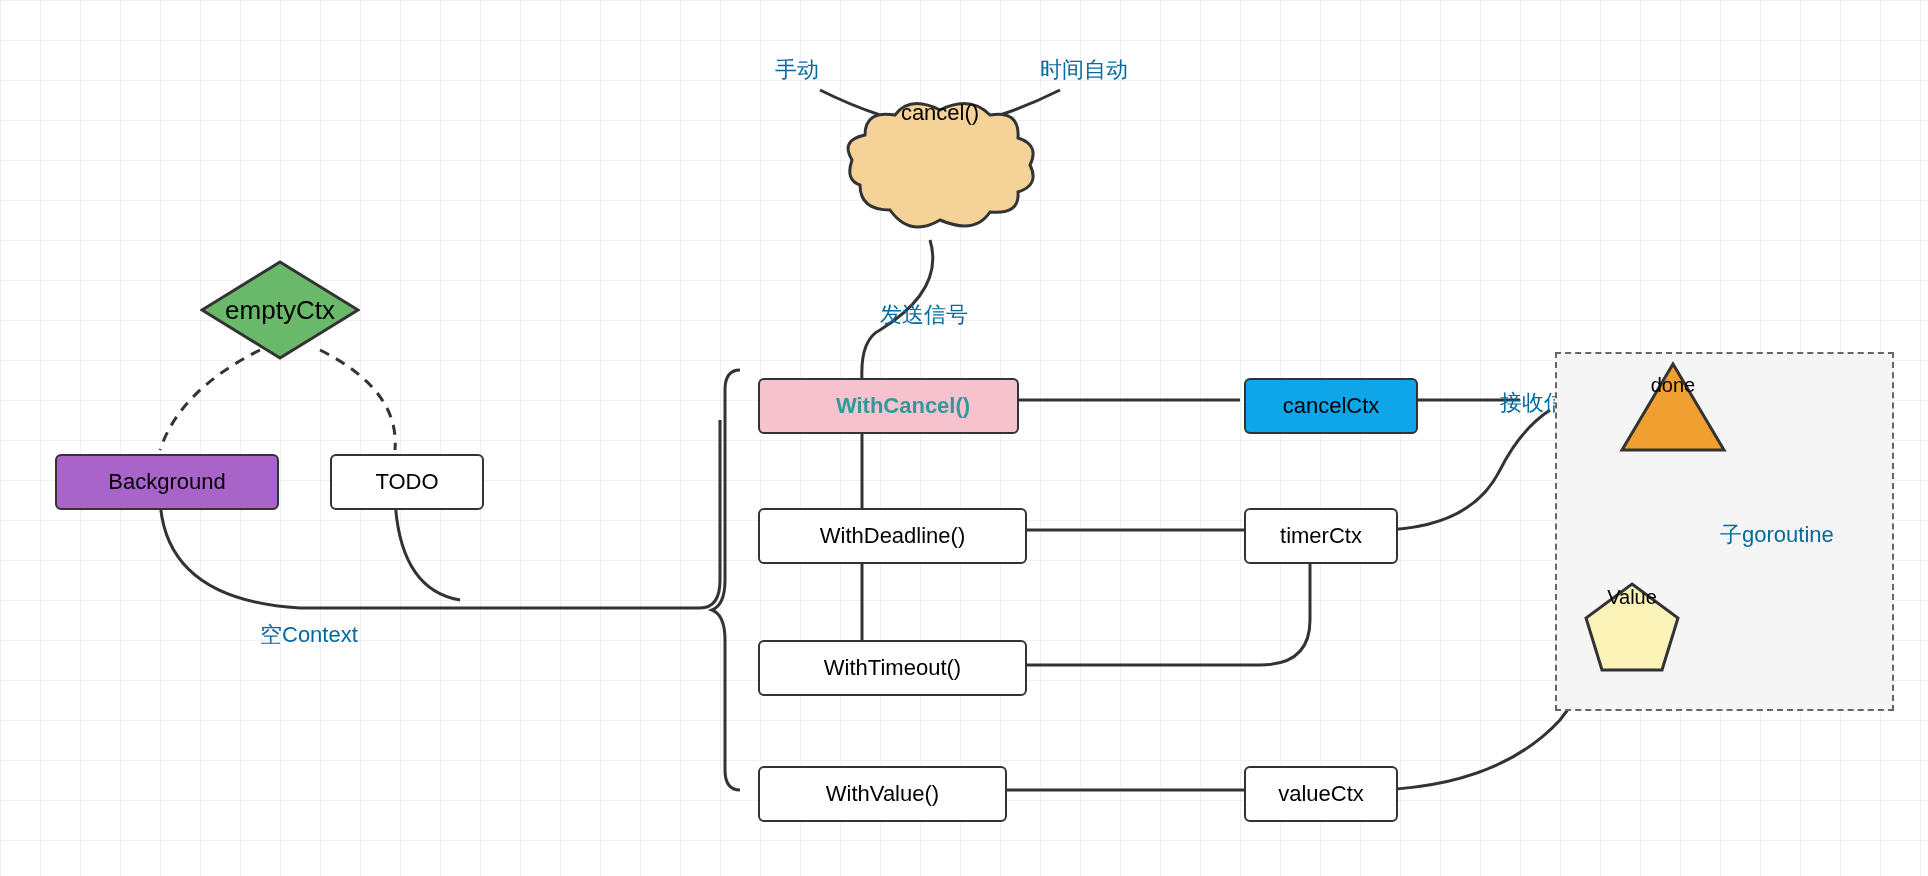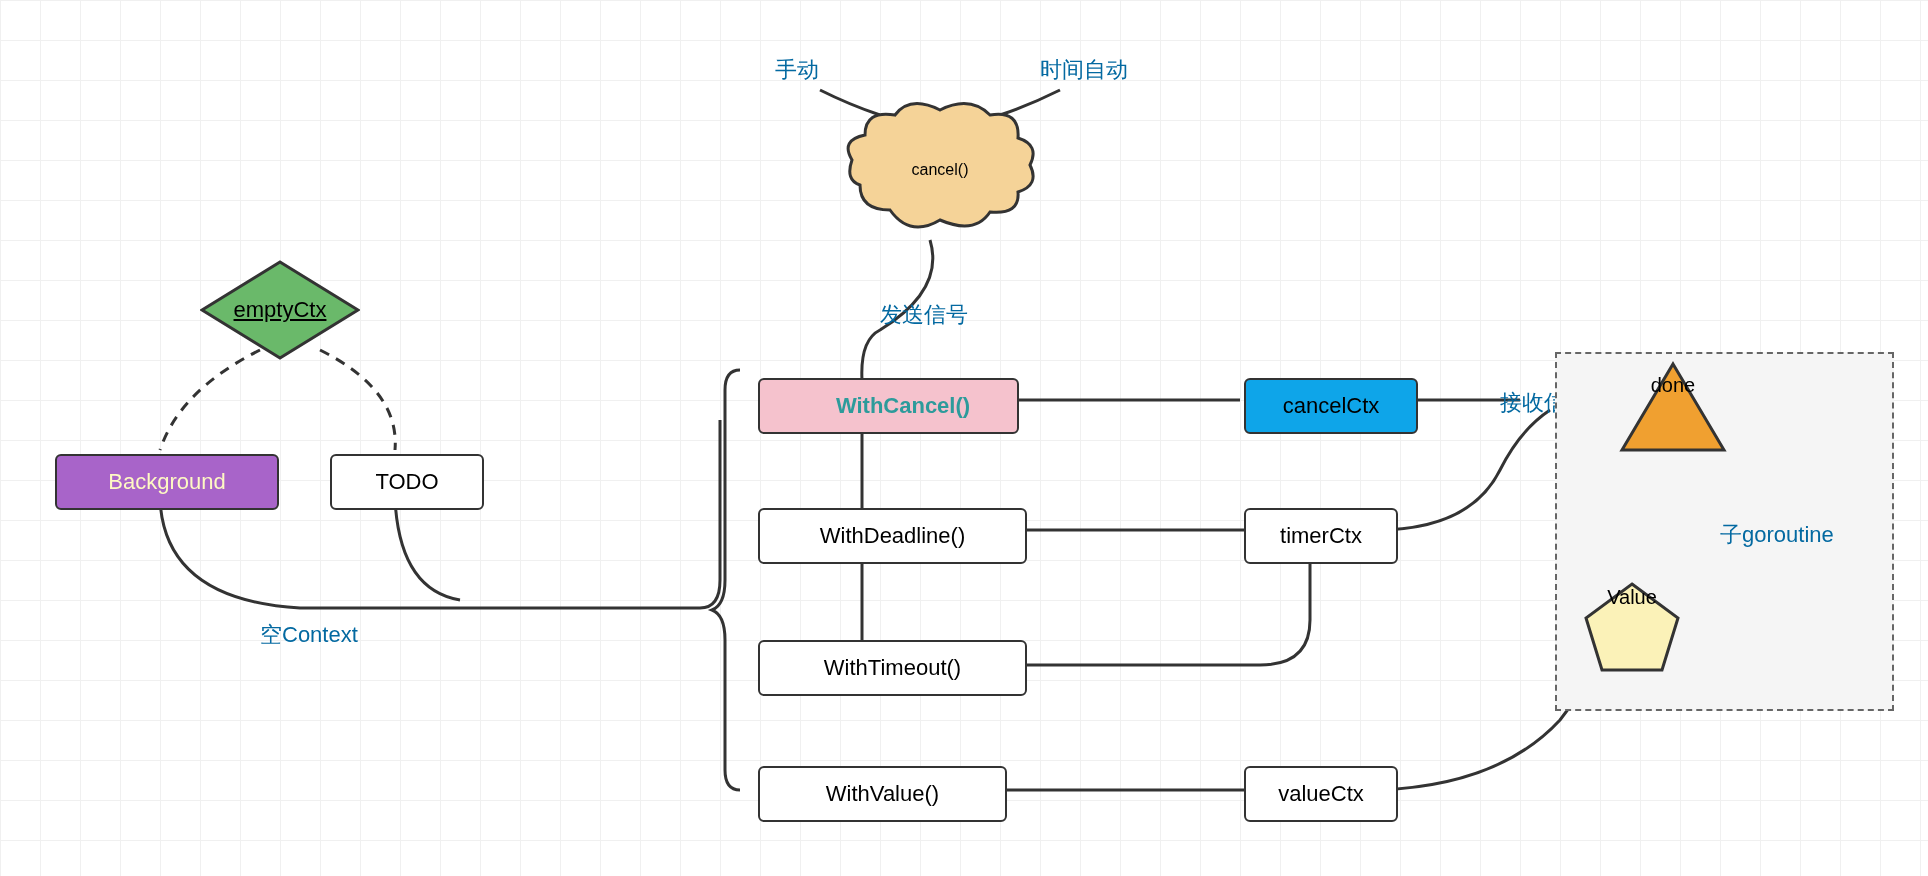--- a/index.html
+++ b/index.html
@@ -12,23 +12,23 @@
   }
   .node{
     position:absolute;border:2px solid #333;border-radius:6px;
     display:flex;align-items:center;justify-content:center;
     font-size:22px;background:#fff;padding:4px 10px;
   }
   .diamond{
     position:absolute;width:160px;height:100px;display:flex;align-items:center;justify-content:center;
   }
   .diamond svg{position:absolute;inset:0;}
-  .diamond span{position:relative;font-size:22px;text-decoration:underline;}
+  .diamond span{position:relative;font-size:26px;}
   .cloud{
-    position:absolute;display:flex;align-items:center;justify-content:center;font-size:16px;
+    position:absolute;display:flex;align-items:flex-start;justify-content:center;font-size:22px;
   }
   .tri{position:absolute;display:flex;align-items:flex-start;justify-content:center;}
   .tri span{position:relative;font-size:20px;top:14px;}
   .pent{position:absolute;display:flex;justify-content:center;}
   .pent span{position:relative;font-size:20px;top:6px;}
   .label{position:absolute;font-size:22px;color:#0369a1;}
   .dashbox{
     position:absolute;border:2px dashed #666;background:#f5f5f5;
   }
   svg.conn{position:absolute;inset:0;width:1928px;height:876px;pointer-events:none;}
@@ -74,21 +74,21 @@
   <path d="M 1380 790 Q 1500 785 1560 720 Q 1590 680 1605 660" stroke="#333" stroke-width="3" fill="none"></path>
 </svg>
 
 <div class="diamond" style="left:200px;top:260px;">
   <svg viewBox="0 0 160 100">
       <polygon points="80,2 158,50 80,98 2,50" fill="#6ab96a" stroke="#333" stroke-width="3"></polygon>
     </svg>
   <span>emptyCtx</span>
 </div>
 
-<div class="node" style="left:55px;top:454px;width:200px;height:44px;background:#a864c9;color:#fef9c3;">
+<div class="node" style="left:55px;top:454px;width:200px;height:44px;background:#a864c9;color:#000000;">
   <span>Background</span>
 </div>
 
 <div class="node" style="left:330px;top:454px;width:130px;height:44px;">
   <span>TODO</span>
 </div>
 
 <div class="label" style="left:260px;top:620px;">空Context</div>
 
 <div class="cloud" style="left:840px;top:100px;width:200px;height:140px;">

